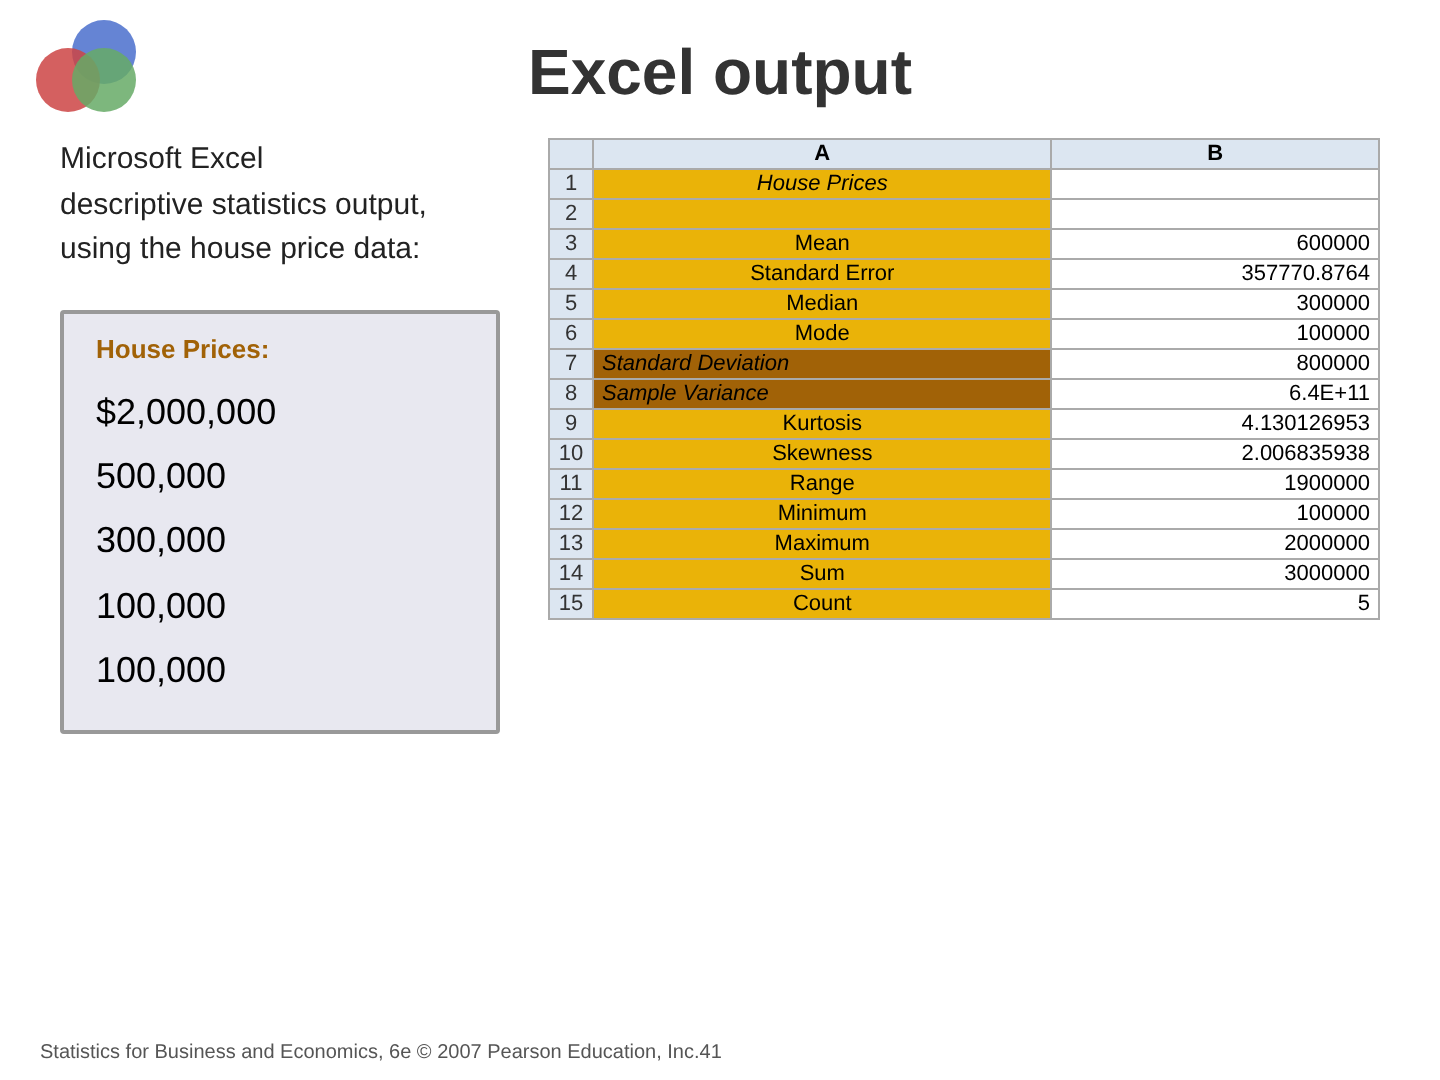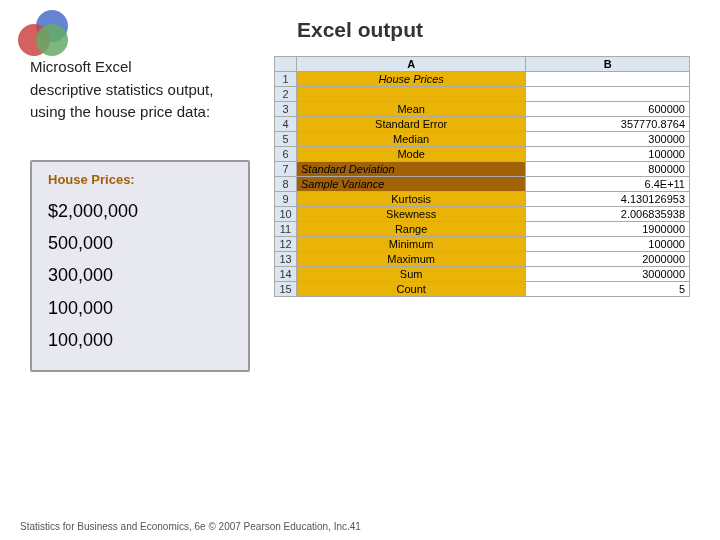--- a/index.html
+++ b/index.html
@@ -9,21 +9,21 @@
       background: #fff;
       font-family: Arial, sans-serif;
       overflow: hidden;
       position: relative;
     }
 
     
     .header {
       text-align: center;
       padding: 18px 0 10px 0;
-      font-size: 21px;
+      font-size: 32px;
       font-weight: bold;
       color: #333;
     }
 
     
     .logo {
       position: absolute;
       top: 10px;
       left: 18px;
       width: 60px;
@@ -54,21 +54,21 @@
       width: 220px;
       flex-shrink: 0;
       display: flex;
       flex-direction: column;
       gap: 12px;
     }
     .description {
       font-size: 15px;
       color: #222;
       line-height: 1.5;
-      margin-bottom: 24px;
+      margin-bottom: 6px;
     }
     .house-box {
       border: 2px solid #999;
       background: #e8e8f0;
       padding: 10px 16px 14px 16px;
       border-radius: 2px;
     }
     .house-box-title {
       font-size: 13px;
       font-weight: bold;

